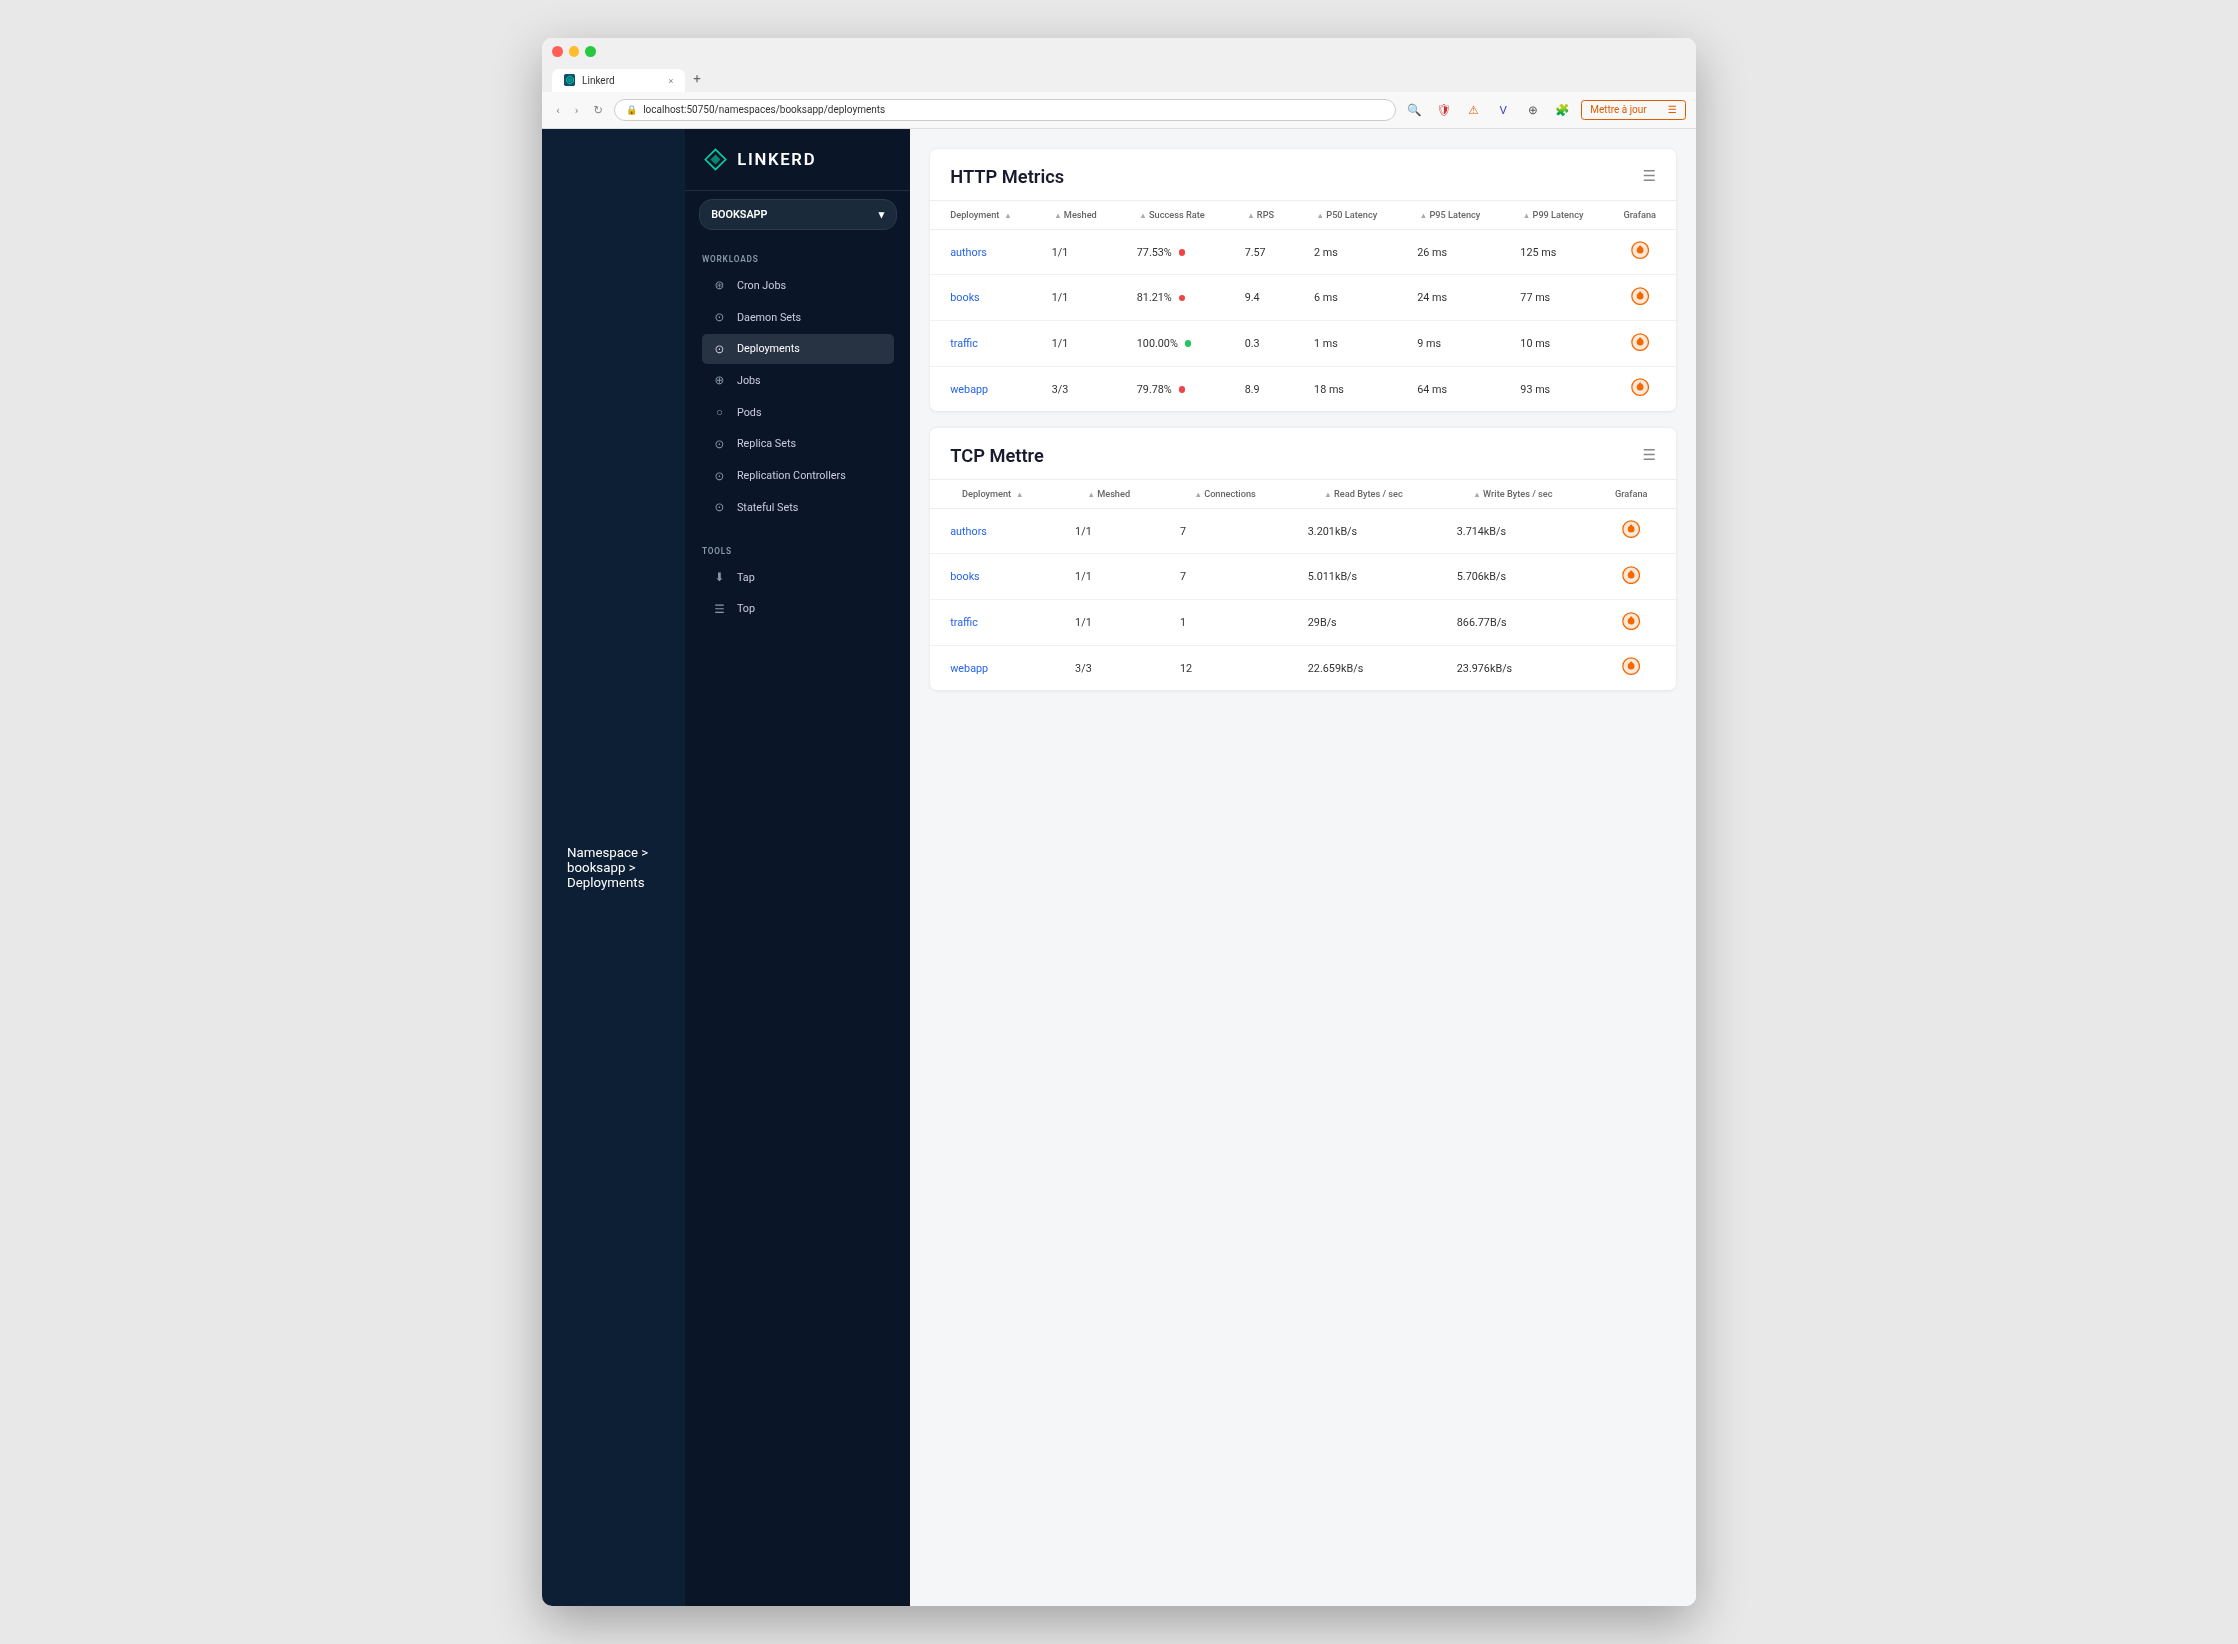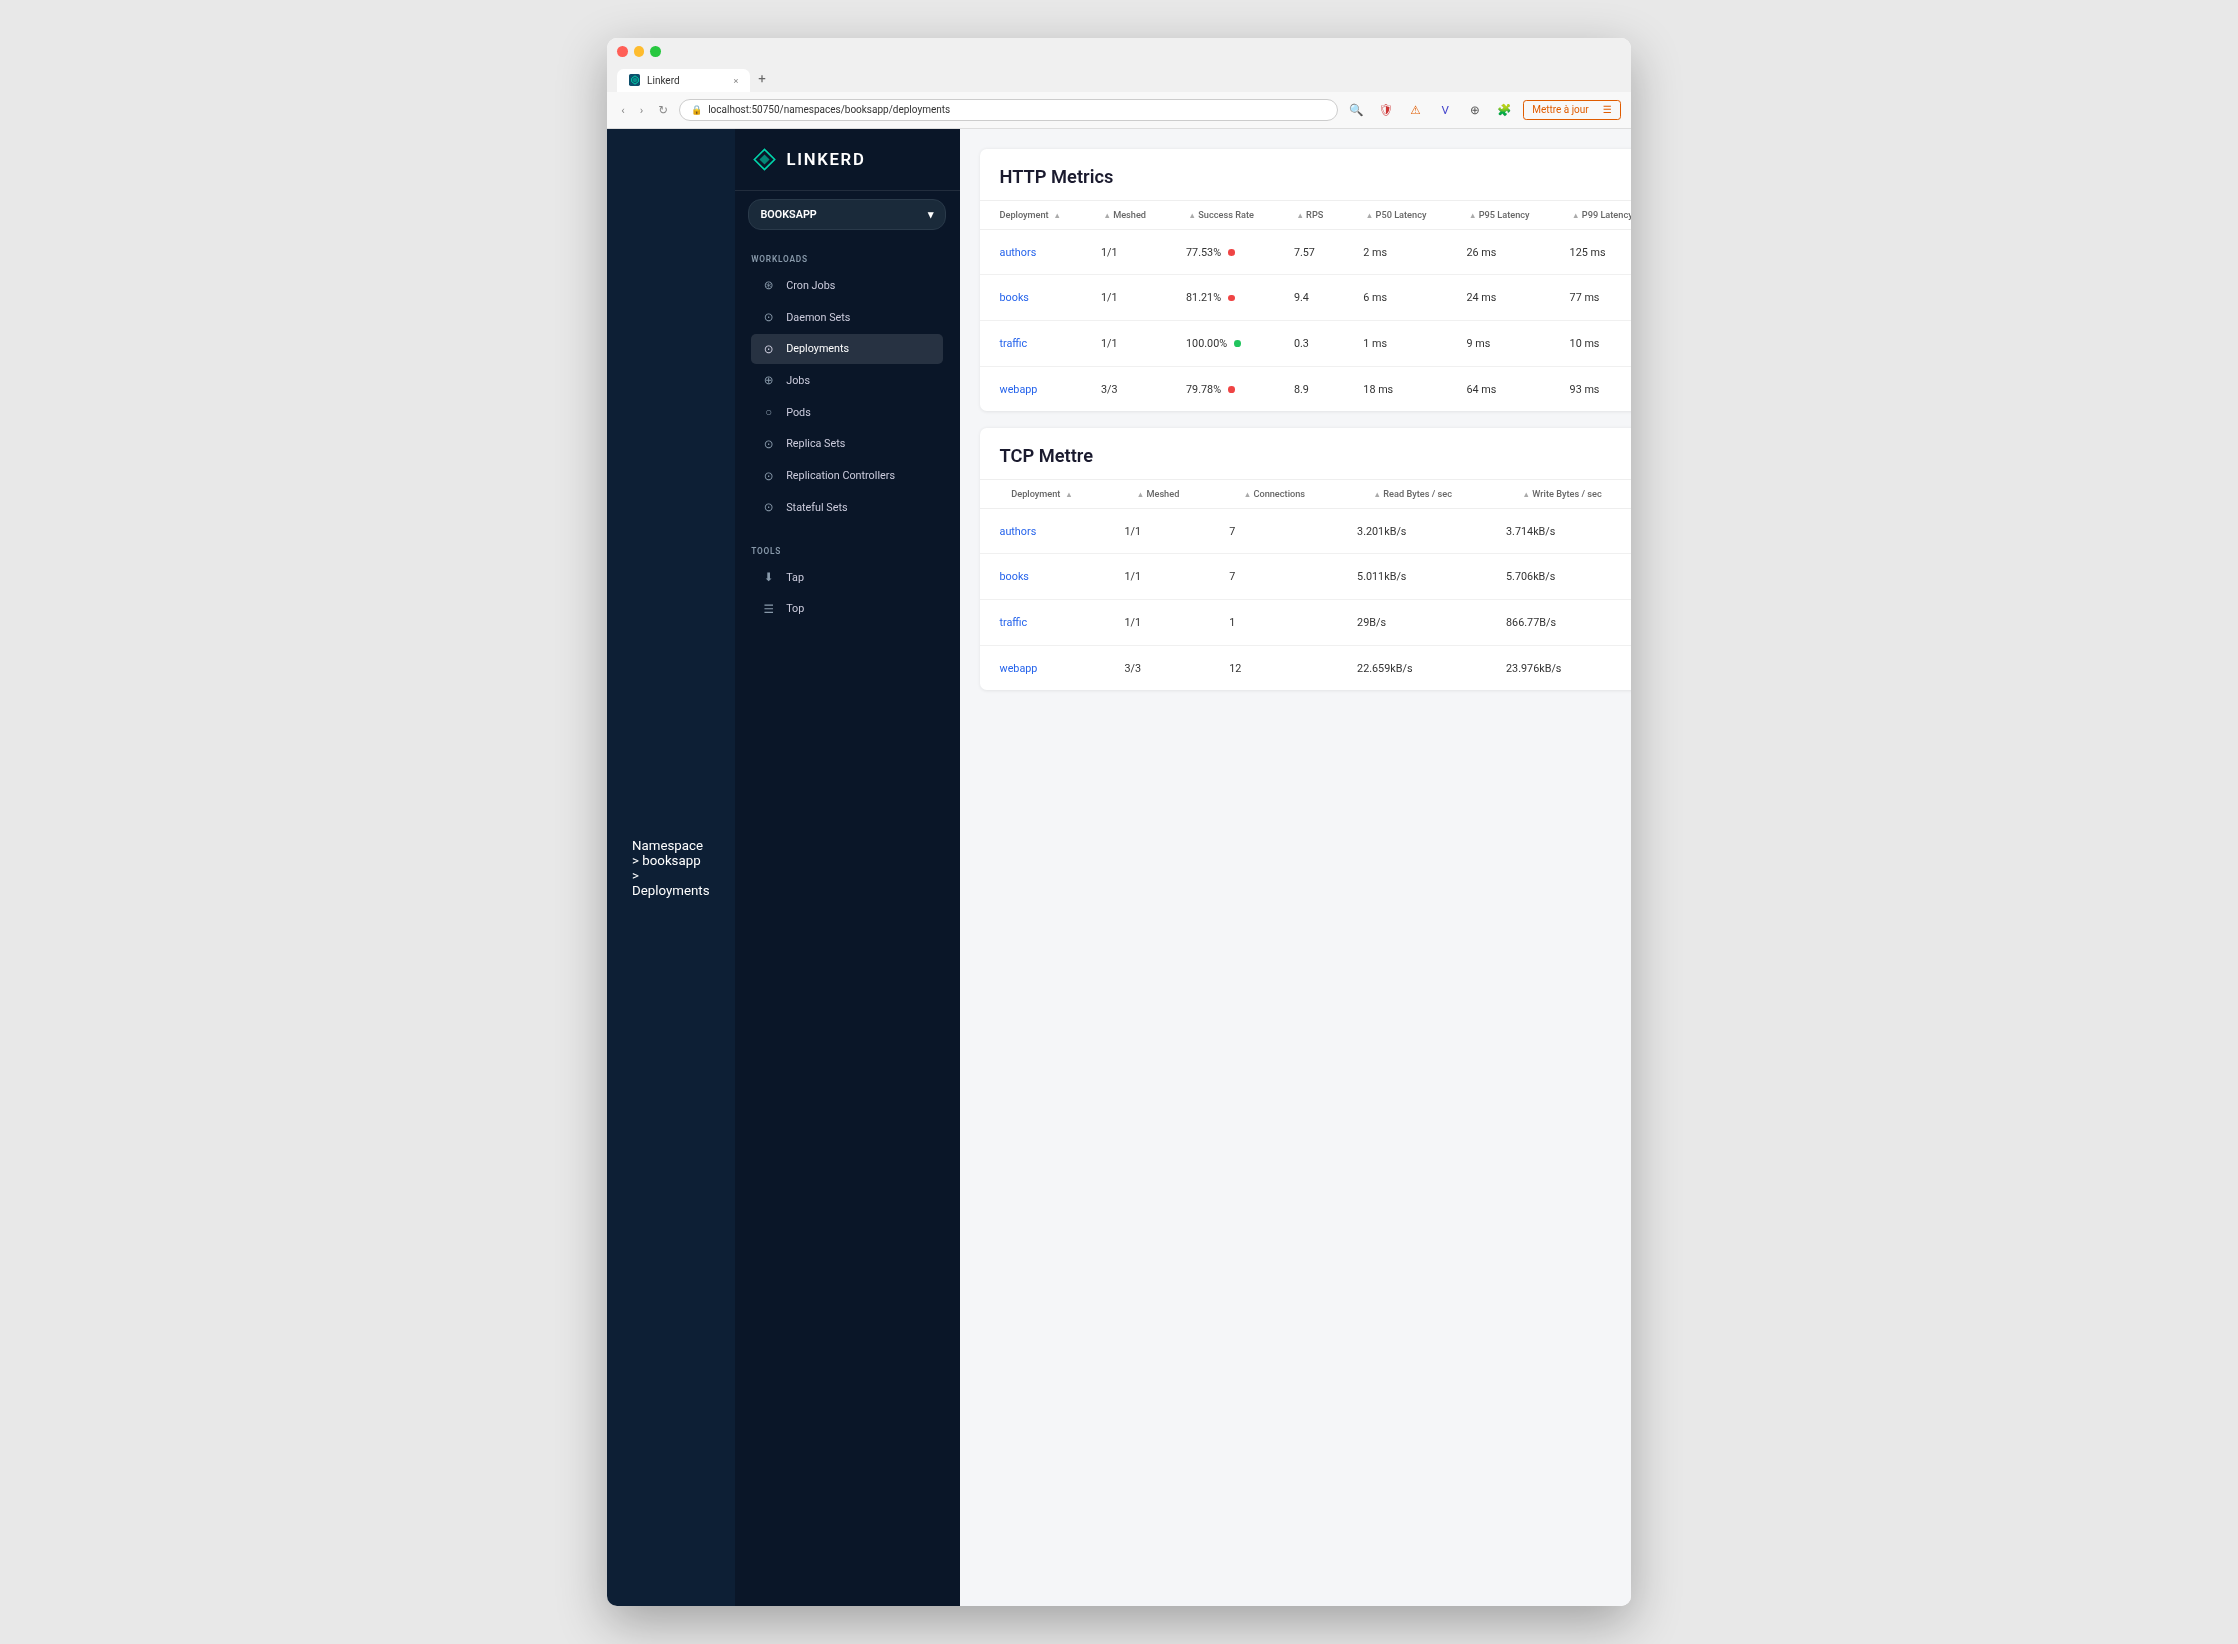--- a/index.html
+++ b/index.html
@@ -6,21 +6,21 @@
     body {
       font-family: -apple-system, BlinkMacSystemFont, 'Segoe UI', Roboto, sans-serif;
       background: #e8e8e8;
       display: flex;
       justify-content: center;
       align-items: center;
       min-height: 100vh;
       padding: 16.7px;
     }
     .browser-window {
-      width: 1024px;
+      width: 1154px;
       background: #fff;
       border-radius: 10px;
       box-shadow: 0 16.7px 50px rgba(0,0,0,0.3);
       overflow: hidden;
     }
     
     .browser-chrome {
       background: #f0f0f0;
       padding: 8.3px 10px 0;
     }
@@ -118,21 +118,21 @@
     }
     .update-btn {
       border: 1.2px solid #e05c00;
       border-radius: 3.3px;
       padding: 3.3px 8.3px;
       font-size: 10px;
       color: #e05c00;
       cursor: pointer;
       display: flex;
       align-items: center;
-      gap: 14px;
+      gap: 21px;
     }
     
     .app-layout {
       display: flex;
       height: calc(100vh - 167px);
       min-height: 583px;
     }
     
     .sidebar {
       width: 225px;

